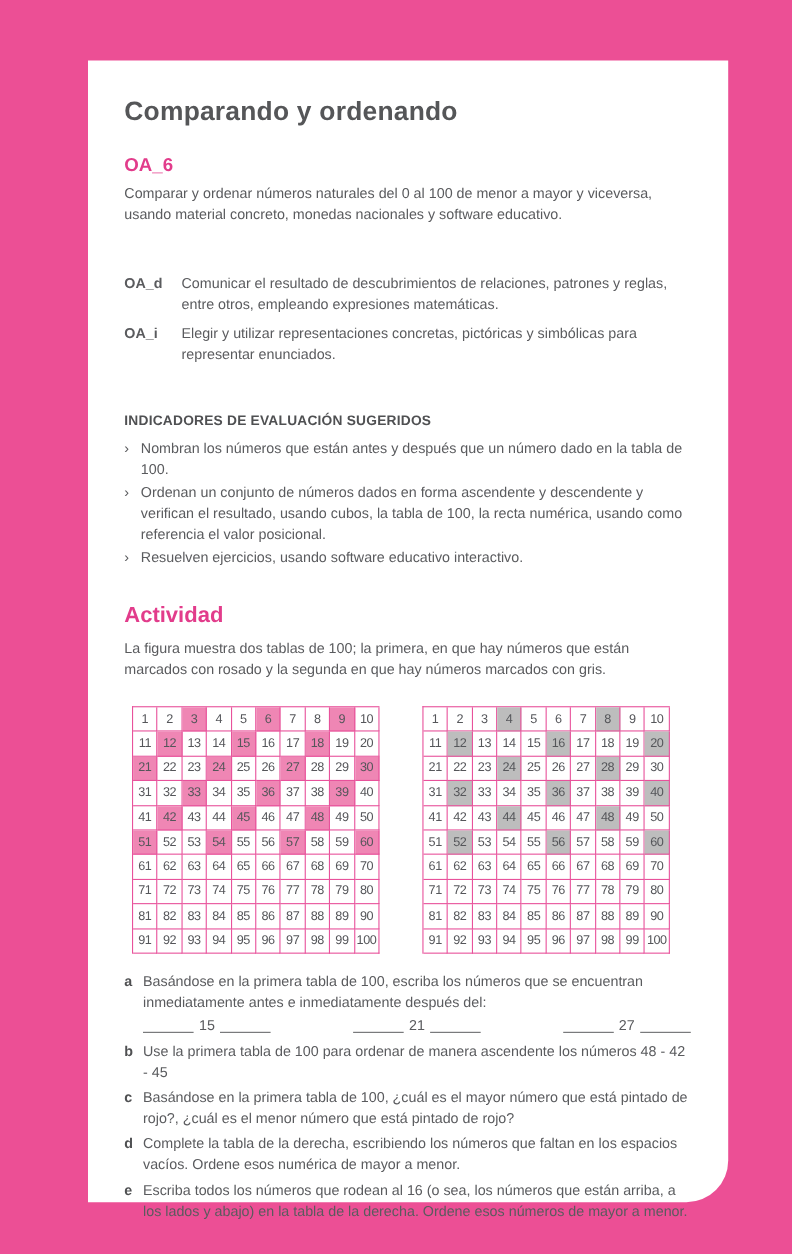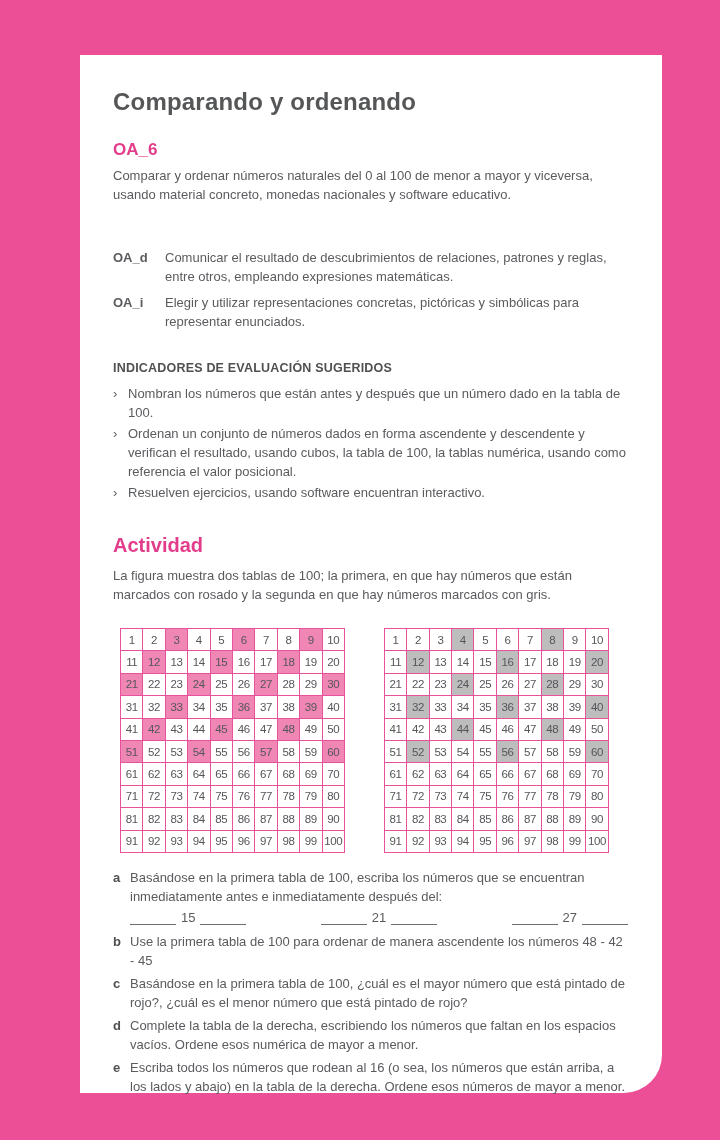--- a/index.html
+++ b/index.html
@@ -30,21 +30,21 @@
   }
   .body-text{
     font-size:13px;line-height:19px;color:#5a5b5e;margin:0;
   }
   .oa6-desc{margin-bottom:44px;}
   .oa-row{display:flex;margin-bottom:7px;}
   .oa-row .oa-label{
     width:52px;flex:0 0 52px;font-weight:bold;font-size:13px;line-height:19px;color:#5a5b5e;
   }
   .oa-row .oa-text{flex:1;}
-  .oa-block{margin-bottom:30px;}
+  .oa-block{margin-bottom:44px;}
   .ind-heading{
     font-size:12.5px;font-weight:bold;color:#4f5052;
     margin:0 0 9px 0;letter-spacing:.2px;
   }
   .ind-item{display:flex;margin-bottom:2px;}
   .ind-item .bullet{
     width:15px;flex:0 0 15px;font-size:13px;line-height:19px;color:#5a5b5e;
   }
   .ind-item .ind-text{flex:1;}
   .indicators{margin-bottom:32px;}
@@ -112,25 +112,25 @@
   </div>
 
   <div class="indicators">
     <h3 class="ind-heading">INDICADORES DE EVALUACIÓN SUGERIDOS</h3>
     <div class="ind-item">
       <span class="bullet">›</span>
       <span class="ind-text body-text">Nombran los números que están antes y después que un número dado en la tabla de 100.</span>
     </div>
     <div class="ind-item">
       <span class="bullet">›</span>
-      <span class="ind-text body-text">Ordenan un conjunto de números dados en forma ascendente y descendente y verifican el resultado, usando cubos, la tabla de 100, la tablas numérica, usando como referencia el valor posicional.</span>
+      <span class="ind-text body-text">Ordenan un conjunto de números dados en forma ascendente y descendente y verifican el resultado, usando cubos, la tabla de 100, la recta numérica, usando como referencia el valor posicional.</span>
     </div>
     <div class="ind-item">
       <span class="bullet">›</span>
-      <span class="ind-text body-text">Resuelven ejercicios, usando software encuentran interactivo.</span>
+      <span class="ind-text body-text">Resuelven ejercicios, usando software educativo interactivo.</span>
     </div>
   </div>
 
   <h2 class="activity-heading">Actividad</h2>
   <p class="body-text activity-intro">La figura muestra dos tablas de 100; la primera, en que hay números que están marcados con rosado y la segunda en que hay números marcados con gris.</p>
 
   <div class="tables-row">
     <div class="grid100">
         <div class="cell">1</div>
         <div class="cell">2</div>

